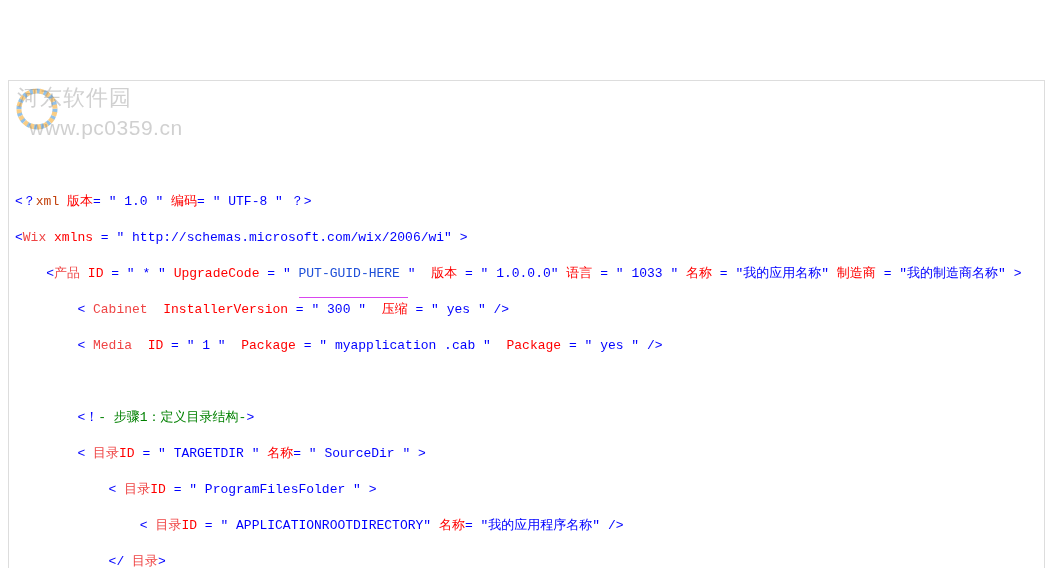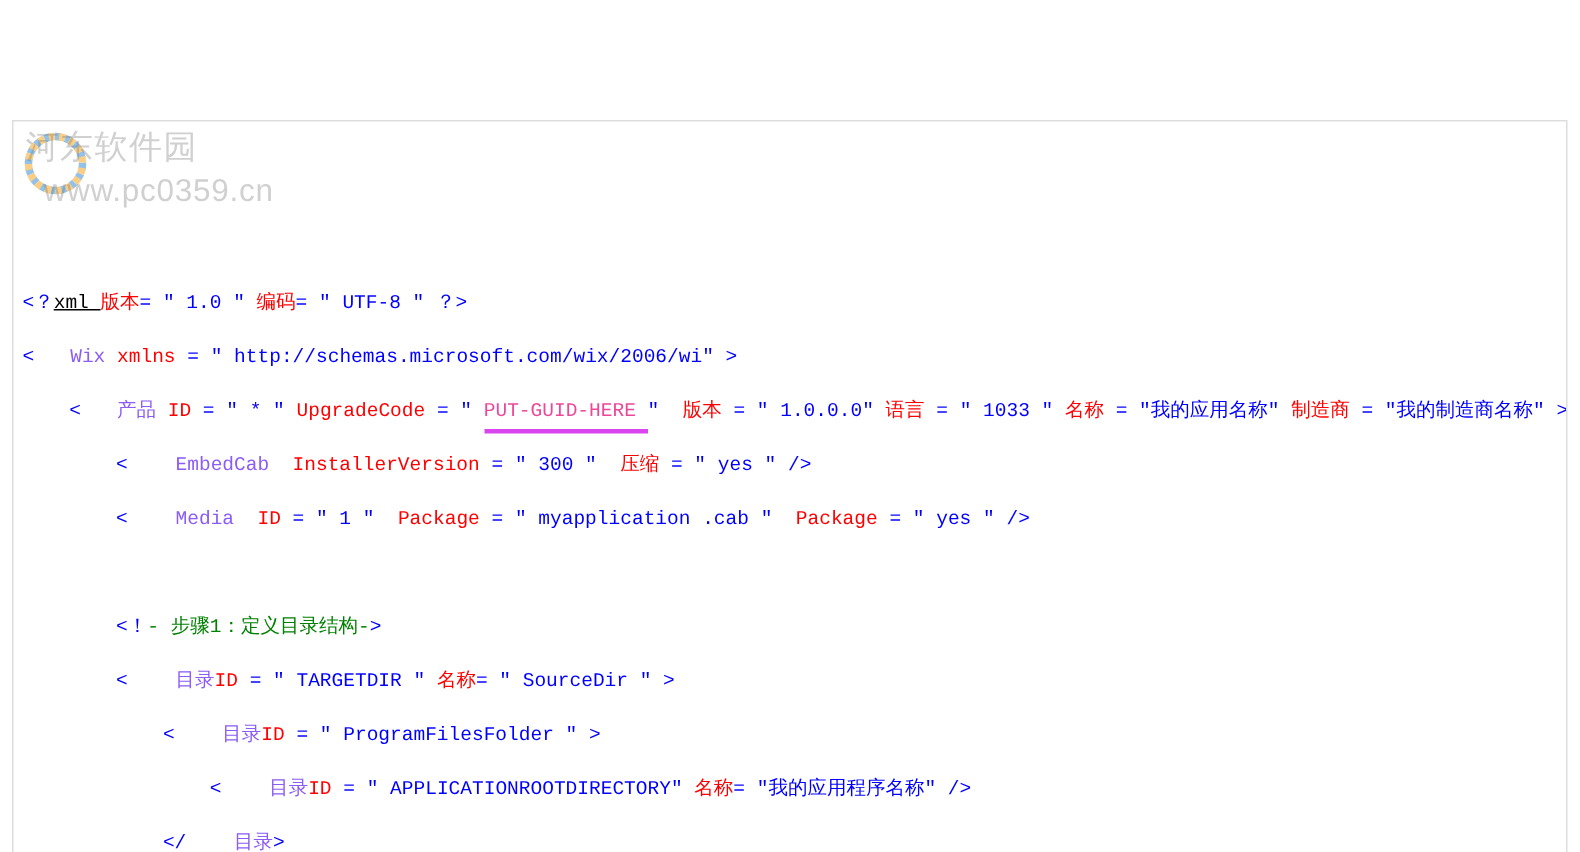--- a/index.html
+++ b/index.html
@@ -47,46 +47,46 @@
     top: 6px;
     left: 6px;
     width: 44px;
     height: 44px;
     z-index: 1;
     opacity: 0.55;
     pointer-events: none;
   }
   .pi  { color: #0000ff; } 
   .br  { color: #0000ff; } 
-  .tag { color: #8b5cf6; margin-left: 24px; } 
+  .tag { color: #ef4444; } 
   .att { color: #ff0000; } 
   .val { color: #0000ff; } 
   .cmt { color: #008000; } 
-  .txt { color: #000000; text-decoration: underline; }
-  .ul  { color: #ec4899; border-bottom: 3px solid #d946ef; padding-bottom:5px;}
+  .txt { color: #c2410c; }
+  .ul  { color: #1d4ed8; border-bottom: 1px solid #d946ef; padding-bottom:16px;}
   .line { display: block; }
 </style>
 </head>
 <body>
 
 
 
 <div class="code-container">
 
 <svg class="wm-logo" viewBox="0 0 44 44">
   <circle cx="22" cy="22" r="18" fill="none" stroke="#3a90d8" stroke-width="5" stroke-dasharray="4 3"></circle>
   <circle cx="22" cy="22" r="18" fill="none" stroke="#f5a623" stroke-width="5" stroke-dasharray="4 3" stroke-dashoffset="4"></circle>
 </svg>
 <div class="wm">河东软件园</div>
 <div class="wm-url">www.pc0359.cn</div>
 
 <span class="line"><span class="pi">&lt;？</span><span class="txt">xml </span><span class="att">版本</span><span class="val">= " 1.0 " </span><span class="att">编码</span><span class="val">= " UTF-8 " </span><span class="pi">？&gt;</span></span>
 <span class="line"><span class="br">&lt;</span><span class="tag">Wix </span><span class="att">xmlns </span><span class="val">= " http://schemas.microsoft.com/wix/2006/wi" </span><span class="br">&gt;</span></span>
 <span class="line"><span class="br">    &lt;</span><span class="tag">产品 </span><span class="att">ID </span><span class="val">= " * " </span><span class="att">UpgradeCode </span><span class="val">= " </span><span class="ul">PUT-GUID-HERE </span><span class="val">"  </span><span class="att">版本 </span><span class="val">= " 1.0.0.0" </span><span class="att">语言 </span><span class="val">= " 1033 " </span><span class="att">名称 </span><span class="val">= "我的应用名称" </span><span class="att">制造商 </span><span class="val">= "我的制造商名称" </span><span class="br">&gt;</span></span>
-<span class="line"><span class="br">        &lt; </span><span class="tag">EmbedCab  </span><span class="att">InstallerVersion </span><span class="val">= " 300 "  </span><span class="att">压缩 </span><span class="val">= " yes " </span><span class="br">/&gt;</span></span>
+<span class="line"><span class="br">        &lt; </span><span class="tag">Cabinet  </span><span class="att">InstallerVersion </span><span class="val">= " 300 "  </span><span class="att">压缩 </span><span class="val">= " yes " </span><span class="br">/&gt;</span></span>
 <span class="line"><span class="br">        &lt; </span><span class="tag">Media  </span><span class="att">ID </span><span class="val">= " 1 "  </span><span class="att">Package </span><span class="val">= " myapplication .cab "  </span><span class="att">Package </span><span class="val">= " yes " </span><span class="br">/&gt;</span></span>
 <span class="line"> </span>
 <span class="line"><span class="br">        &lt;！</span><span class="cmt">- 步骤1：定义目录结构-</span><span class="br">&gt;</span></span>
 <span class="line"><span class="br">        &lt; </span><span class="tag">目录</span><span class="att">ID </span><span class="val">= " TARGETDIR " </span><span class="att">名称</span><span class="val">= " SourceDir " </span><span class="br">&gt;</span></span>
 <span class="line"><span class="br">            &lt; </span><span class="tag">目录</span><span class="att">ID </span><span class="val">= " ProgramFilesFolder " </span><span class="br">&gt;</span></span>
 <span class="line"><span class="br">                &lt; </span><span class="tag">目录</span><span class="att">ID </span><span class="val">= " APPLICATIONROOTDIRECTORY" </span><span class="att">名称</span><span class="val">= "我的应用程序名称" </span><span class="br">/&gt;</span></span>
 <span class="line"><span class="br">            &lt;/ </span><span class="tag">目录</span><span class="br">&gt;</span></span>
 
 
 

